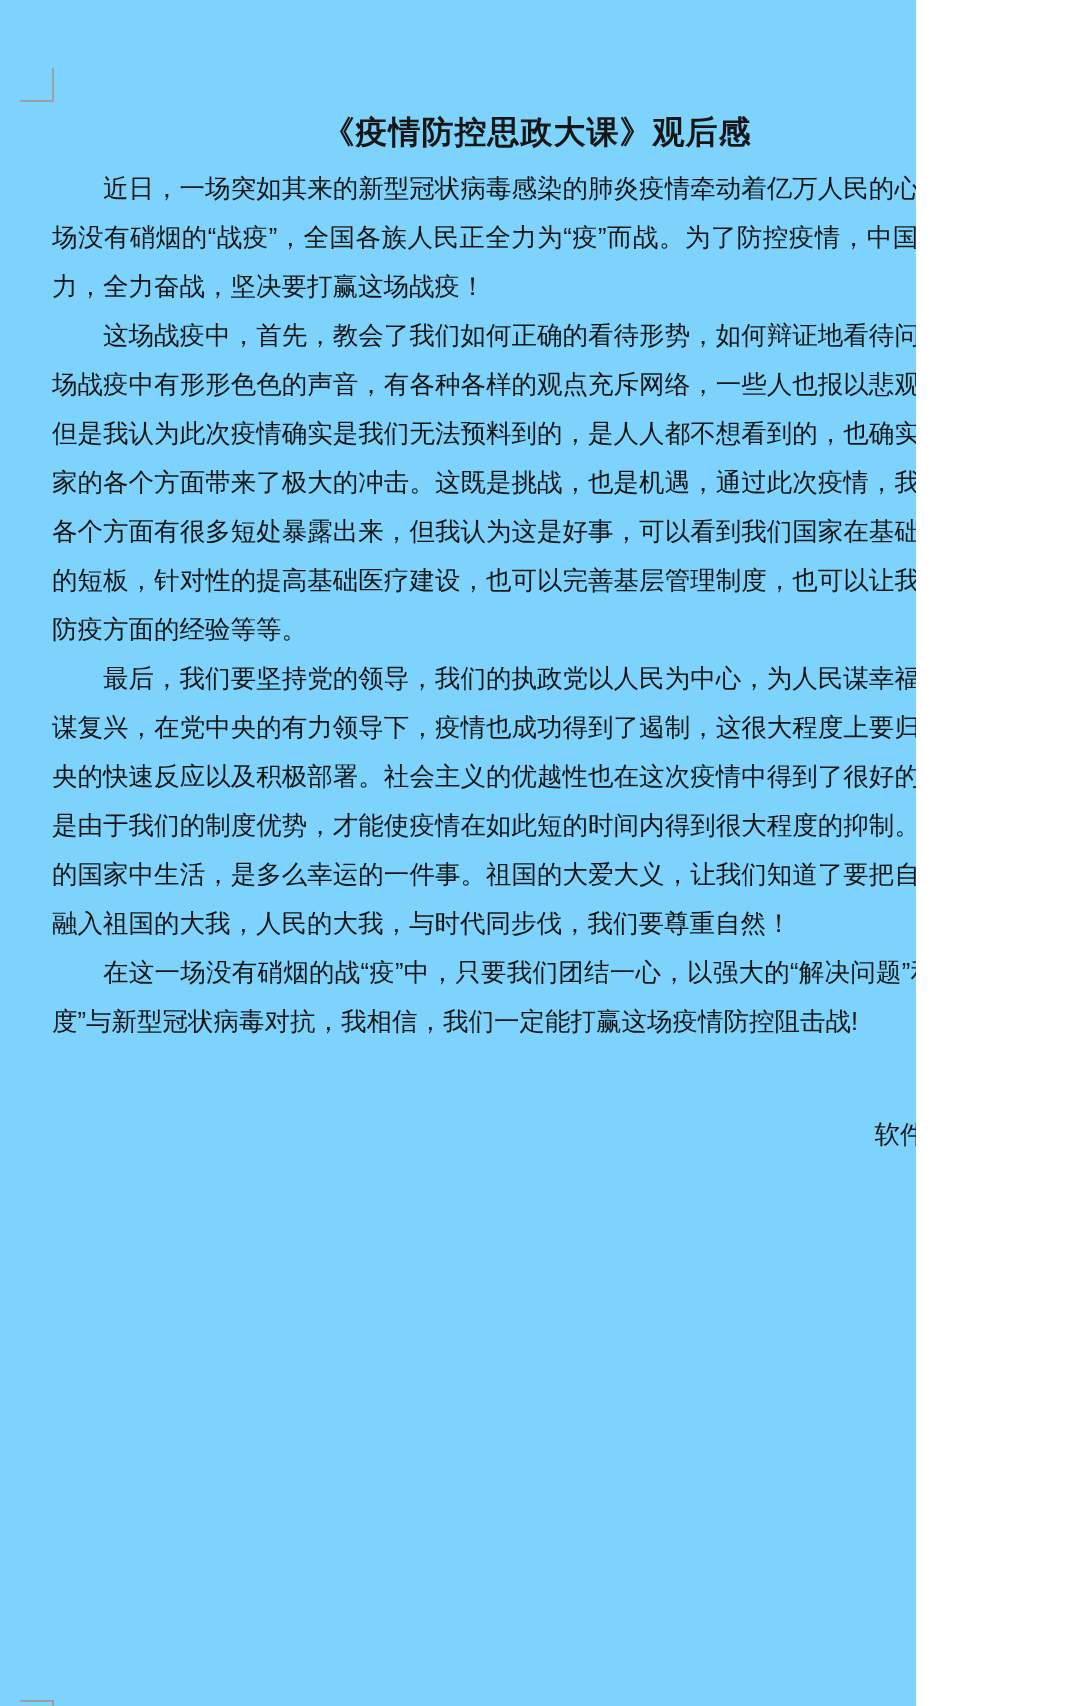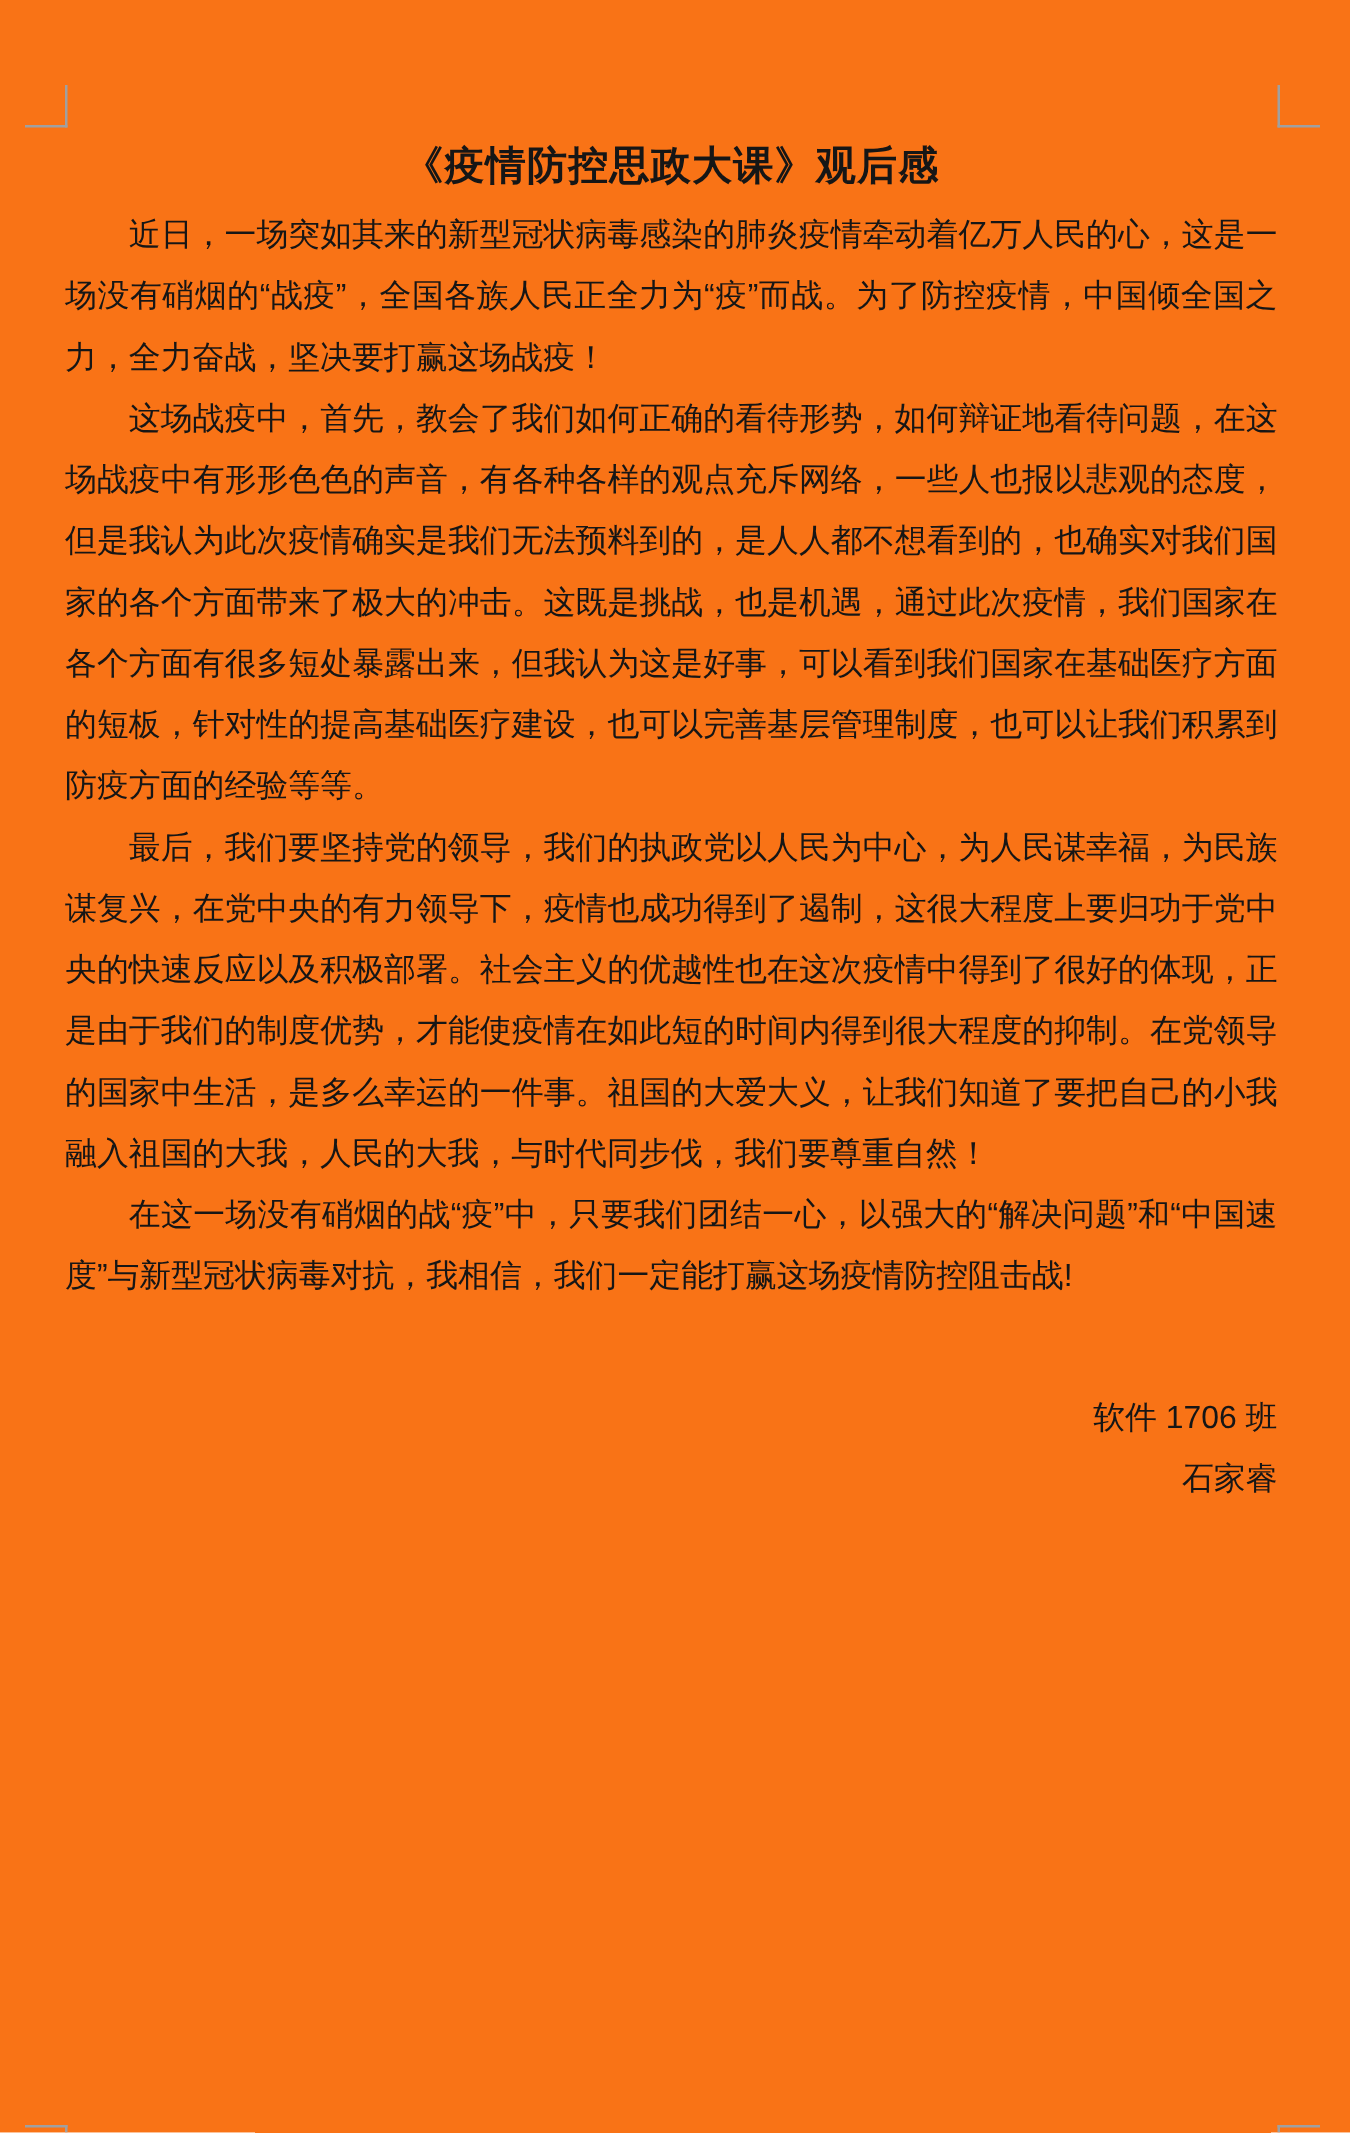--- a/index.html
+++ b/index.html
@@ -7,23 +7,23 @@
     padding: 0;
     background: #ffffff;
   }
   body {
     width: 1080px;
     height: 1706px;
     font-family: "Liberation Sans", "DejaVu Sans", sans-serif;
   }
   .page {
     position: relative;
-    width: 1080px;
+    width: 916px;
     height: 1706px;
-    background: #f97316;
+    background: #7dd3fc;
     overflow: hidden;
     color: #161616;
   }
   
   .crop {
     position: absolute;
     width: 32px;
     height: 32px;
   }
   .crop.tl { left: 20px;   top: 68px;   border-right: 2px solid #a0a0a0; border-bottom: 2px solid #a0a0a0; }

